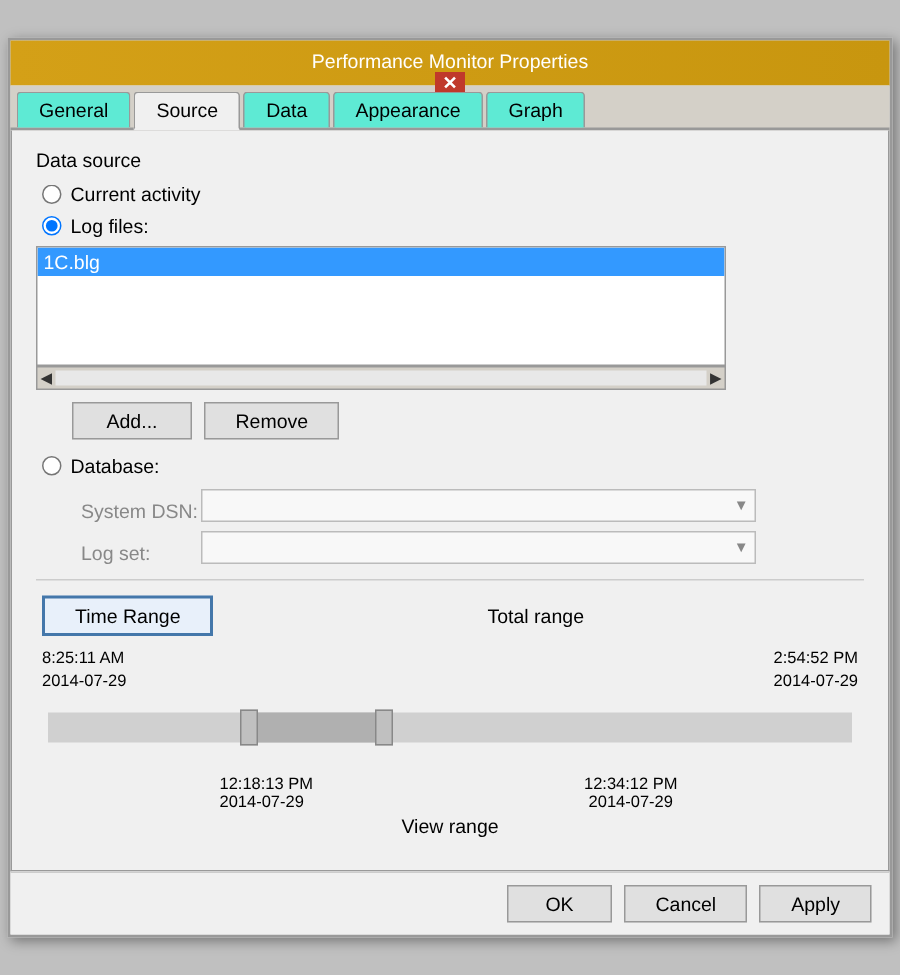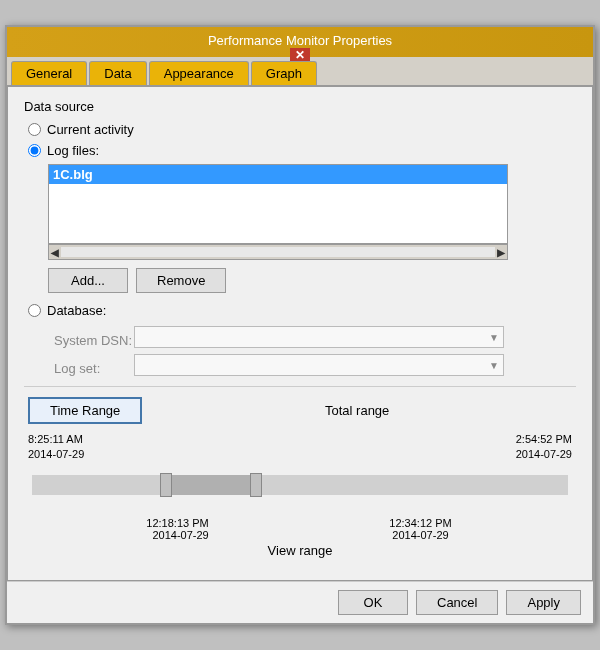--- a/index.html
+++ b/index.html
@@ -51,21 +51,21 @@
     .tabs {
       display: flex;
       background: #d4d0c8;
       border-bottom: 2px solid #999;
       padding: 4px 4px 0;
     }
     .tab {
       padding: 4px 14px;
       border: 1px solid #999;
       border-bottom: none;
-      background: #eab308;
+      background: #5eead4;
       cursor: pointer;
       margin-right: 2px;
       font-size: 13px;
       border-radius: 3px 3px 0 0;
     }
     .tab.active {
       background: #f0f0f0;
       border-bottom: 2px solid #f0f0f0;
       margin-bottom: -2px;
       z-index: 1;
@@ -88,23 +88,21 @@
     }
     .radio-row {
       display: flex;
       align-items: center;
       margin-bottom: 6px;
     }
     .radio-row input[type="radio"] {
       margin-right: 6px;
     }
     .listbox-container {
-      margin-left: 24px;
       margin-bottom: 8px;
-      font-weight: bold;
     }
     .listbox {
       width: 460px;
       height: 80px;
       border: 1px solid #999;
       background: #fff;
       overflow: hidden;
     }
     .listbox-item {
       padding: 2px 4px;
@@ -285,20 +283,21 @@
 <div class="window">
 
   <div class="title-bar">
     <span style="width:20px;"></span>
     <span class="title-bar-text">Performance Monitor Properties</span>
     <button class="title-bar-close">✕</button>
   </div>
 
   <div class="tabs">
     <div class="tab">General</div>
+    <div class="tab active">Source</div>
     <div class="tab">Data</div>
     <div class="tab">Appearance</div>
     <div class="tab">Graph</div>
   </div>
 
   <div class="content">
 
     <div class="section-label">Data source</div>
 
     <div class="radio-group">
@@ -371,21 +370,21 @@
       </div>
 
       <div class="slider-area">
         <div class="slider-track"></div>
         <div class="slider-selection"></div>
         <div class="slider-handle-left"></div>
         <div class="slider-handle-right"></div>
       </div>
 
       <div style="display:flex; justify-content:space-around; font-size:11px; margin-top:2px;">
-        <div style="text-align:right; margin-left:28px;">
+        <div style="text-align:left; margin-left:28px;">
           <span>12:18:13 PM</span><br>
           <span>2014-07-29</span>
         </div>
         <div style="text-align:center; margin-right:30px;">
           <span>12:34:12 PM</span><br>
           <span>2014-07-29</span>
         </div>
       </div>
 
       <div class="view-range-label">View range</div>

